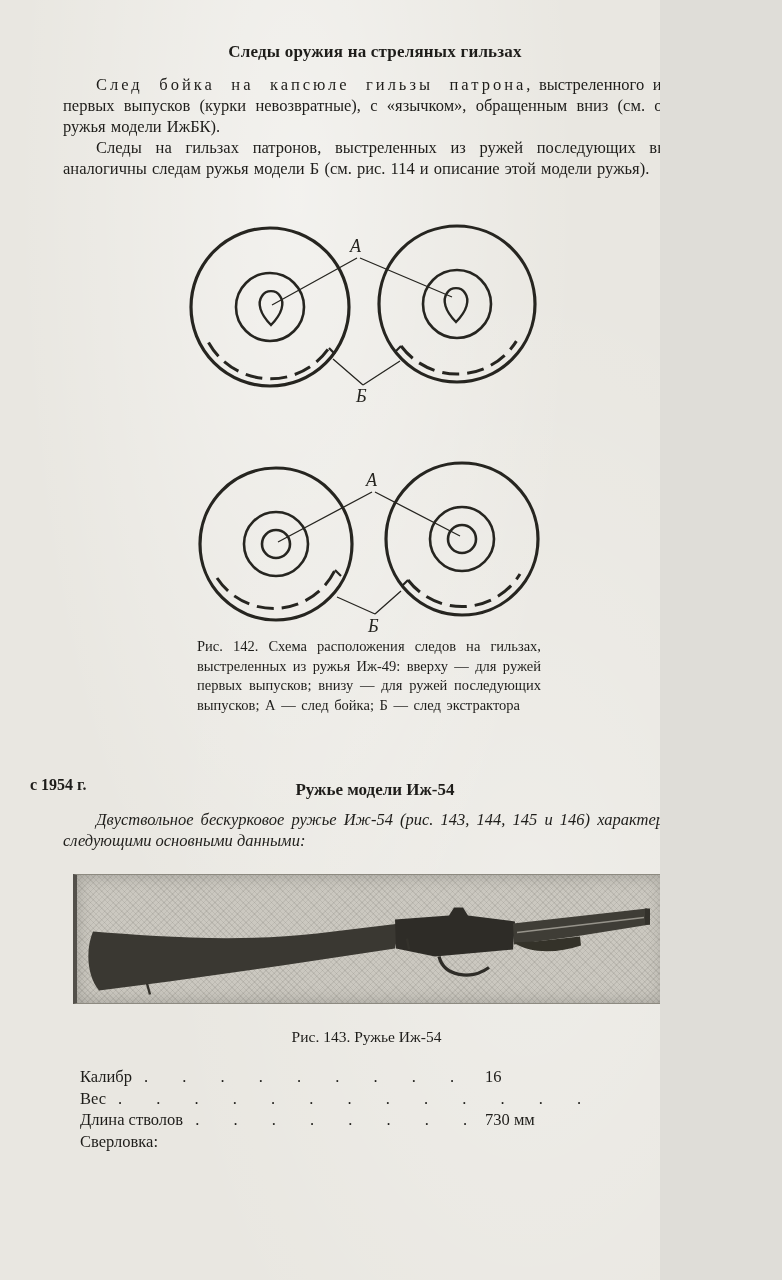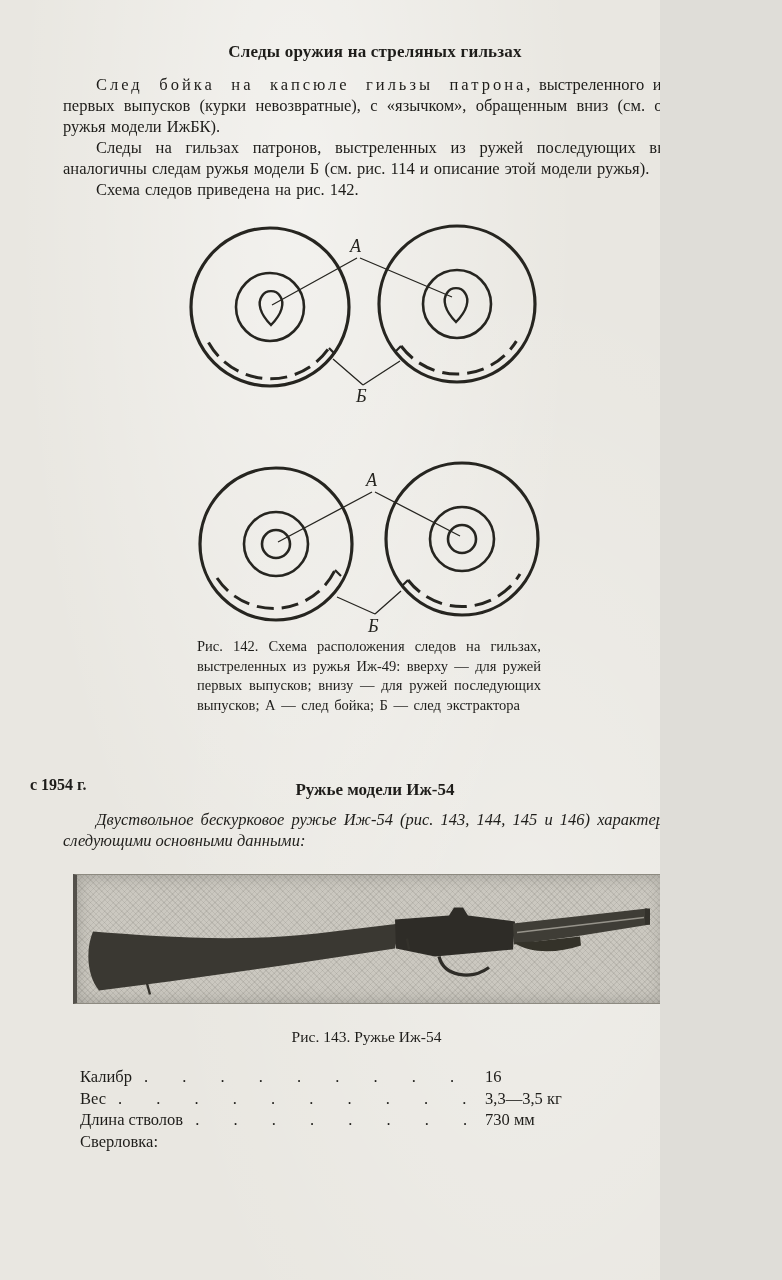--- a/index.html
+++ b/index.html
@@ -60,21 +60,20 @@
 </head>
 <body>
 
 <div class="paper">
 
   <h1 class="abs h-main">Следы оружия на стреляных гильзах</h1>
 
   <div class="abs bodytext">
     <p><span class="sperr">След бойка на капсюле гильзы патрона</span><span>, выстреленного из ружей первых выпусков (курки невозвратные), с «язычком», обращенным вниз (см. описание ружья модели ИжБК).</span></p>
     <p>Следы на гильзах патронов, выстреленных из ружей последующих выпусков, аналогичны следам ружья модели Б (см. рис. 114 и описание этой модели ружья).</p>
-    <p>Схема следов приведена на рис. 142.</p>
   </div>
 
   <svg class="abs diagram d1" viewBox="0 0 420 200">
     <circle cx="90" cy="83" r="79" stroke-width="3.2"></circle>
     <circle cx="90" cy="83" r="34" stroke-width="2.6"></circle>
     <path d="M 91 101 C 80 90 77 79 82 72 C 86 65.5 96 65.5 100 72 C 105 79 102 90 91 101 Z" stroke-width="2.4"></path>
     <circle cx="277" cy="80" r="78" stroke-width="3.2"></circle>
     <circle cx="277" cy="80" r="34" stroke-width="2.6"></circle>
     <path d="M 276 98 C 265 87 262 76 267 69 C 271 62.5 281 62.5 285 69 C 290 76 287 87 276 98 Z" stroke-width="2.4"></path>
     <path d="M 28.5 118.5 A 71 71 0 0 0 149 124" stroke-width="3" stroke-dasharray="17 8"></path>
@@ -128,21 +127,20 @@
 
   <div class="abs specs">
     <div class="spec-row">
       <span class="spec-label">Калибр</span>
       <span class="spec-dots">. . . . . . . . . . . .</span>
       <span class="spec-value">16</span>
     </div>
     <div class="spec-row">
       <span class="spec-label">Вес</span>
       <span class="spec-dots">. . . . . . . . . . . . .</span>
-      <span class="spec-value">3,3—3,5 кг</span>
     </div>
     <div class="spec-row">
       <span class="spec-label">Длина стволов</span>
       <span class="spec-dots">. . . . . . . . . .</span>
       <span class="spec-value">730 мм</span>
     </div>
     <div class="spec-row">
       <span class="spec-label">Сверловка:</span>
       <span class="spec-dots"></span>
       <span class="spec-value"></span>

